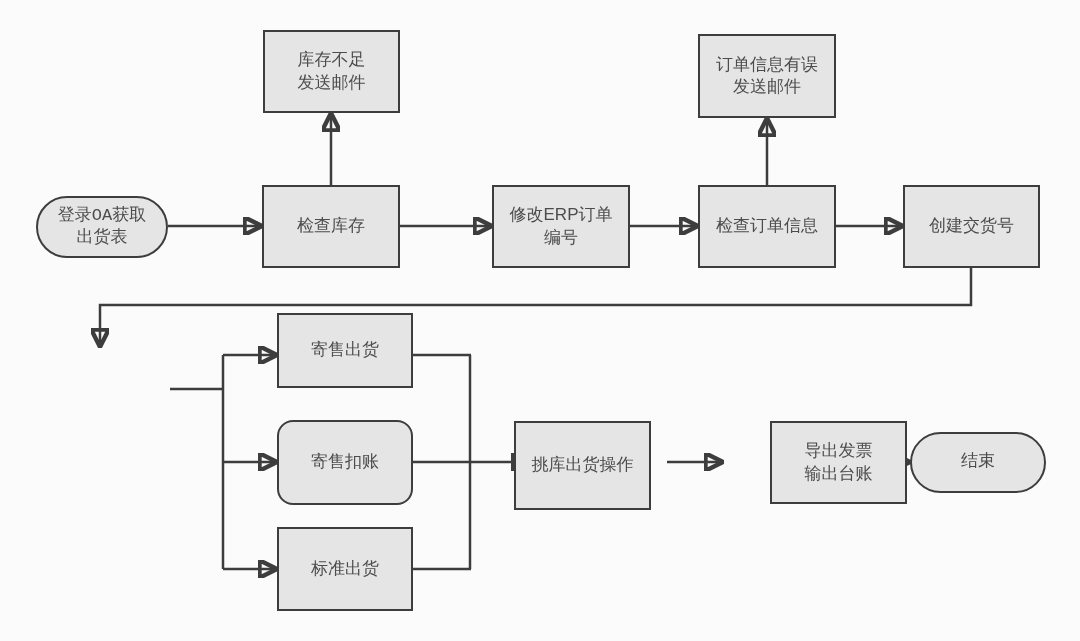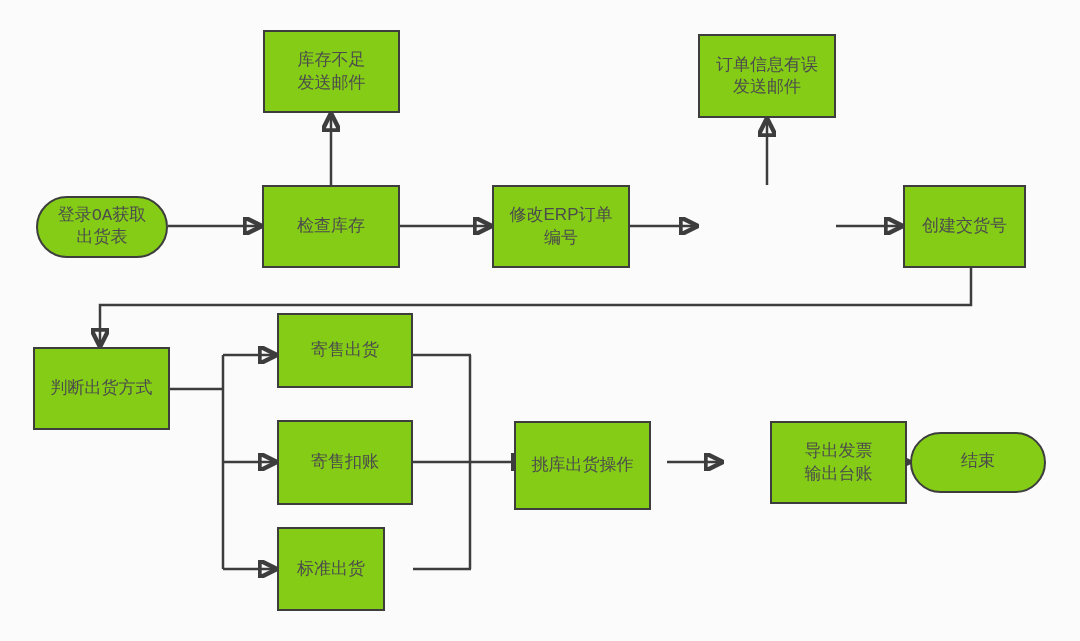--- a/index.html
+++ b/index.html
@@ -24,21 +24,21 @@
   }
   .edge-layer path {
     fill: none;
     stroke: #3d3d3d;
     stroke-width: 2.5;
   }
   .node {
     position: absolute;
     box-sizing: border-box;
     border: 2.5px solid #3d3d3d;
-    background: #84cc16;
+    background: #e5e5e5;
     display: flex;
     align-items: center;
     justify-content: center;
     text-align: center;
     color: #4c4c4c;
     font-size: 17px;
     line-height: 1.32;
   }
   .node .label {
     white-space: pre-line;
@@ -48,25 +48,25 @@
     border-radius: 32px;
     font-family: Liberation Mono, monospace;
   }
   
   #n-start              { left: 36px;  top: 196px; width: 132px; height: 62px; }
   #n-inventory-email    { left: 263px; top: 30px;  width: 137px; height: 83px; }
   #n-check-inventory    { left: 262px; top: 185px; width: 138px; height: 83px; }
   #n-modify-erp         { left: 492px; top: 185px; width: 138px; height: 83px; }
   #n-order-email        { left: 698px; top: 34px;  width: 138px; height: 84px; }
   #n-check-order        { left: 698px; top: 185px; width: 138px; height: 83px; }
-  #n-create-delivery    { left: 903px; top: 185px; width: 123px; height: 83px; }
+  #n-create-delivery    { left: 903px; top: 185px; width: 137px; height: 83px; }
   #n-judge-method       { left: 33px;  top: 347px; width: 137px; height: 83px; }
   #n-consignment-ship   { left: 277px; top: 313px; width: 136px; height: 75px; }
-  #n-consignment-deduct { left: 277px; top: 420px; width: 136px; height: 85px; }
-  #n-standard-ship      { left: 277px; top: 527px; width: 108px; height: 84px; }
+  #n-consignment-deduct { left: 277px; top: 420px; width: 136px; height: 85px; border-radius: 16px; }
+  #n-standard-ship      { left: 277px; top: 527px; width: 136px; height: 84px; }
   #n-pick-ship          { left: 514px; top: 421px; width: 137px; height: 89px; }
   #n-export-invoice     { left: 723px; top: 421px; width: 137px; height: 83px; margin-left: 47px; }
   #n-end                { left: 910px; top: 432px; width: 136px; height: 61px; }
 </style>
 </head>
 <body>
 
 <div class="canvas">
 
   <svg class="edge-layer" width="1080" height="641" viewBox="0 0 1080 641" xmlns="http://www.w3.org/2000/svg">
@@ -112,28 +112,28 @@
   <div class="node" id="n-modify-erp">
     <span class="label">修改ERP订单
 编号</span>
   </div>
 
   <div class="node" id="n-order-email">
     <span class="label">订单信息有误
 发送邮件</span>
   </div>
 
+  <div class="node" id="n-check-order">
+    <span class="label">检查订单信息</span>
+  </div>
 
   <div class="node" id="n-create-delivery">
     <span class="label">创建交货号</span>
   </div>
 
-  <div class="node" id="n-judge-method">
-    <span class="label">判断出货方式</span>
-  </div>
 
   <div class="node" id="n-consignment-ship">
     <span class="label">寄售出货</span>
   </div>
 
   <div class="node" id="n-consignment-deduct">
     <span class="label">寄售扣账</span>
   </div>
 
   <div class="node" id="n-standard-ship">

